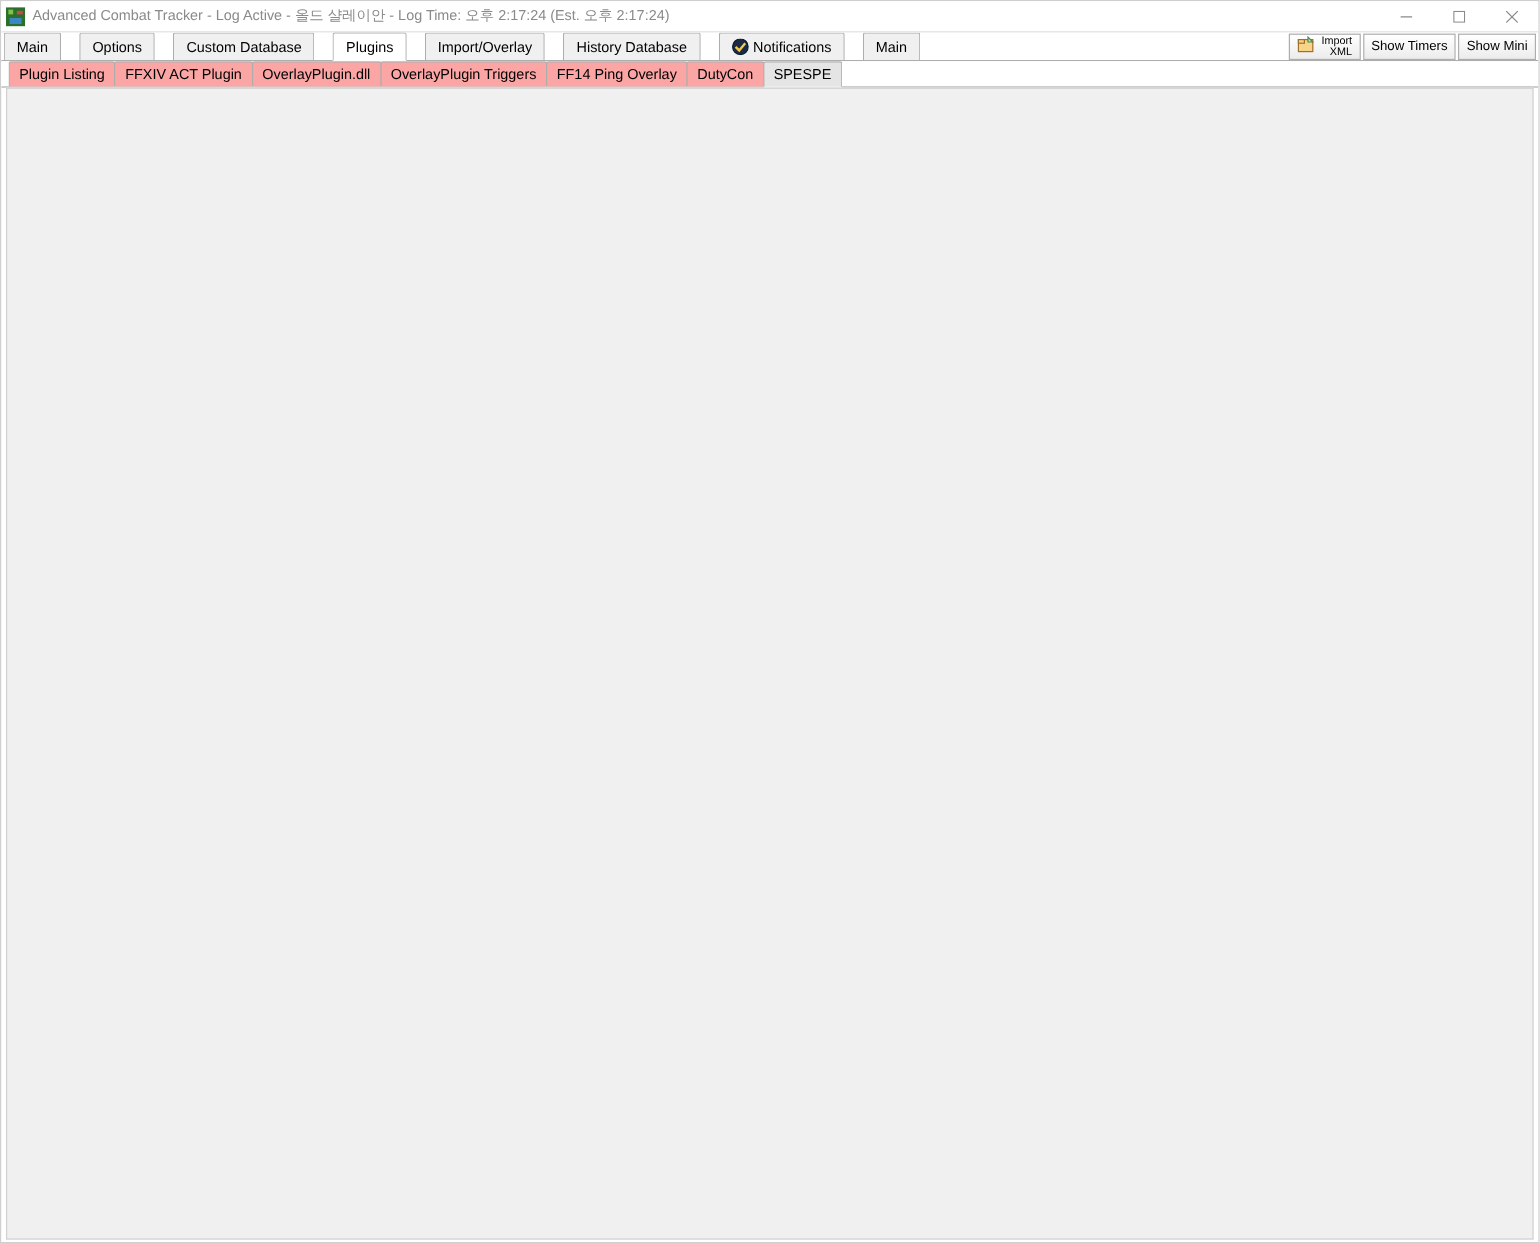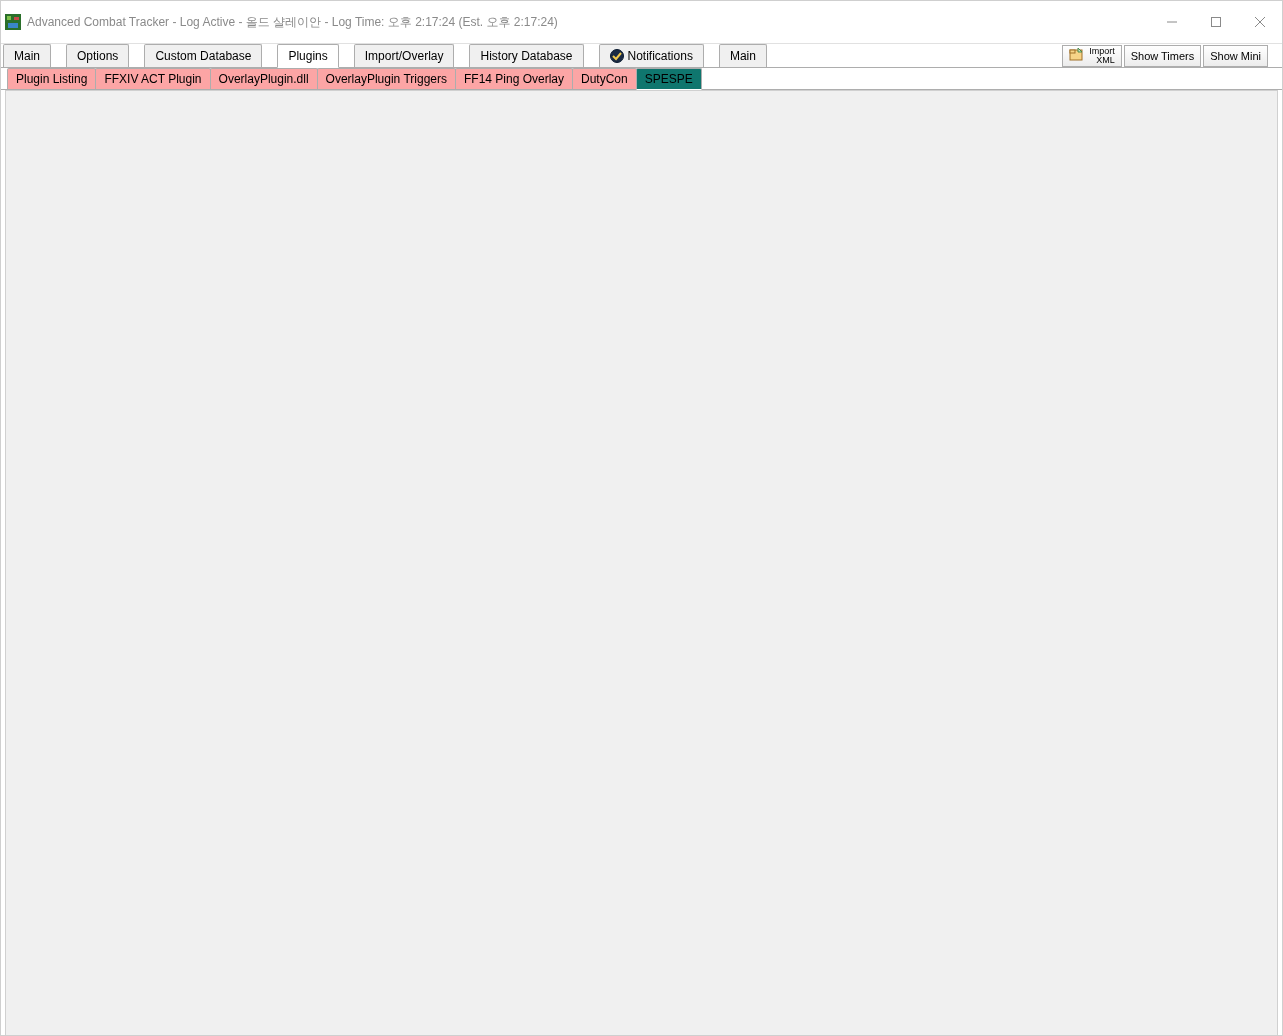--- a/index.html
+++ b/index.html
@@ -8,21 +8,21 @@
       height: 1036px;
       font-family: "Segoe UI", Tahoma, sans-serif;
       font-size: 12px;
       background: #ffffff;
       overflow: hidden;
       color: #000;
     }
     body { border: 1px solid #cfcfcf; }
     
     .titlebar {
-      height: 43px;
+      height: 26px;
       display: flex;
       align-items: center;
       background: #ffffff;
       border-bottom: 1px solid #e1e1e1;
       padding-left: 4px;
       color: #8a8a8a;
       position: relative;
     }
     .titlebar .app-icon {
       width: 16px;
@@ -83,21 +83,21 @@
       margin-bottom: -1px;
     }
     .toolbar .tab .notif-icon {
       width: 14px; height: 14px; margin-right: 4px; display:flex;align-items:center;justify-content:center;
     }
     .toolbar .spacer { flex: 1; }
     .toolbar .right-buttons {
       display: flex;
       align-items: center;
       gap: 2px;
-      padding-right: 14px;
+      padding-right: 2px;
     }
     .toolbar .right-buttons .btn {
       border: 1px solid #adadad;
       background: linear-gradient(#ffffff,#ececec);
       height: 22px;
       display: flex;
       align-items: center;
       padding: 0 6px;
       font-size: 11px;
       cursor: default;
@@ -128,21 +128,21 @@
       border-bottom: none;
       background: #fca5a5;
       margin-right: -1px;
       font-size: 12px;
       border-top-left-radius: 2px;
       border-top-right-radius: 2px;
       cursor: default;
       white-space: nowrap;
     }
     .subtabs .sub.active {
-      background: #0f766e;
+      background: #e5e5e5;
       position: relative;
       z-index: 2;
       border-bottom: 1px solid #ffffff;
       margin-bottom: -1px;
     }
 
     
     .content {
       height: calc(1036px - 28px - 24px - 22px - 2px);
       background: #f0f0f0;

